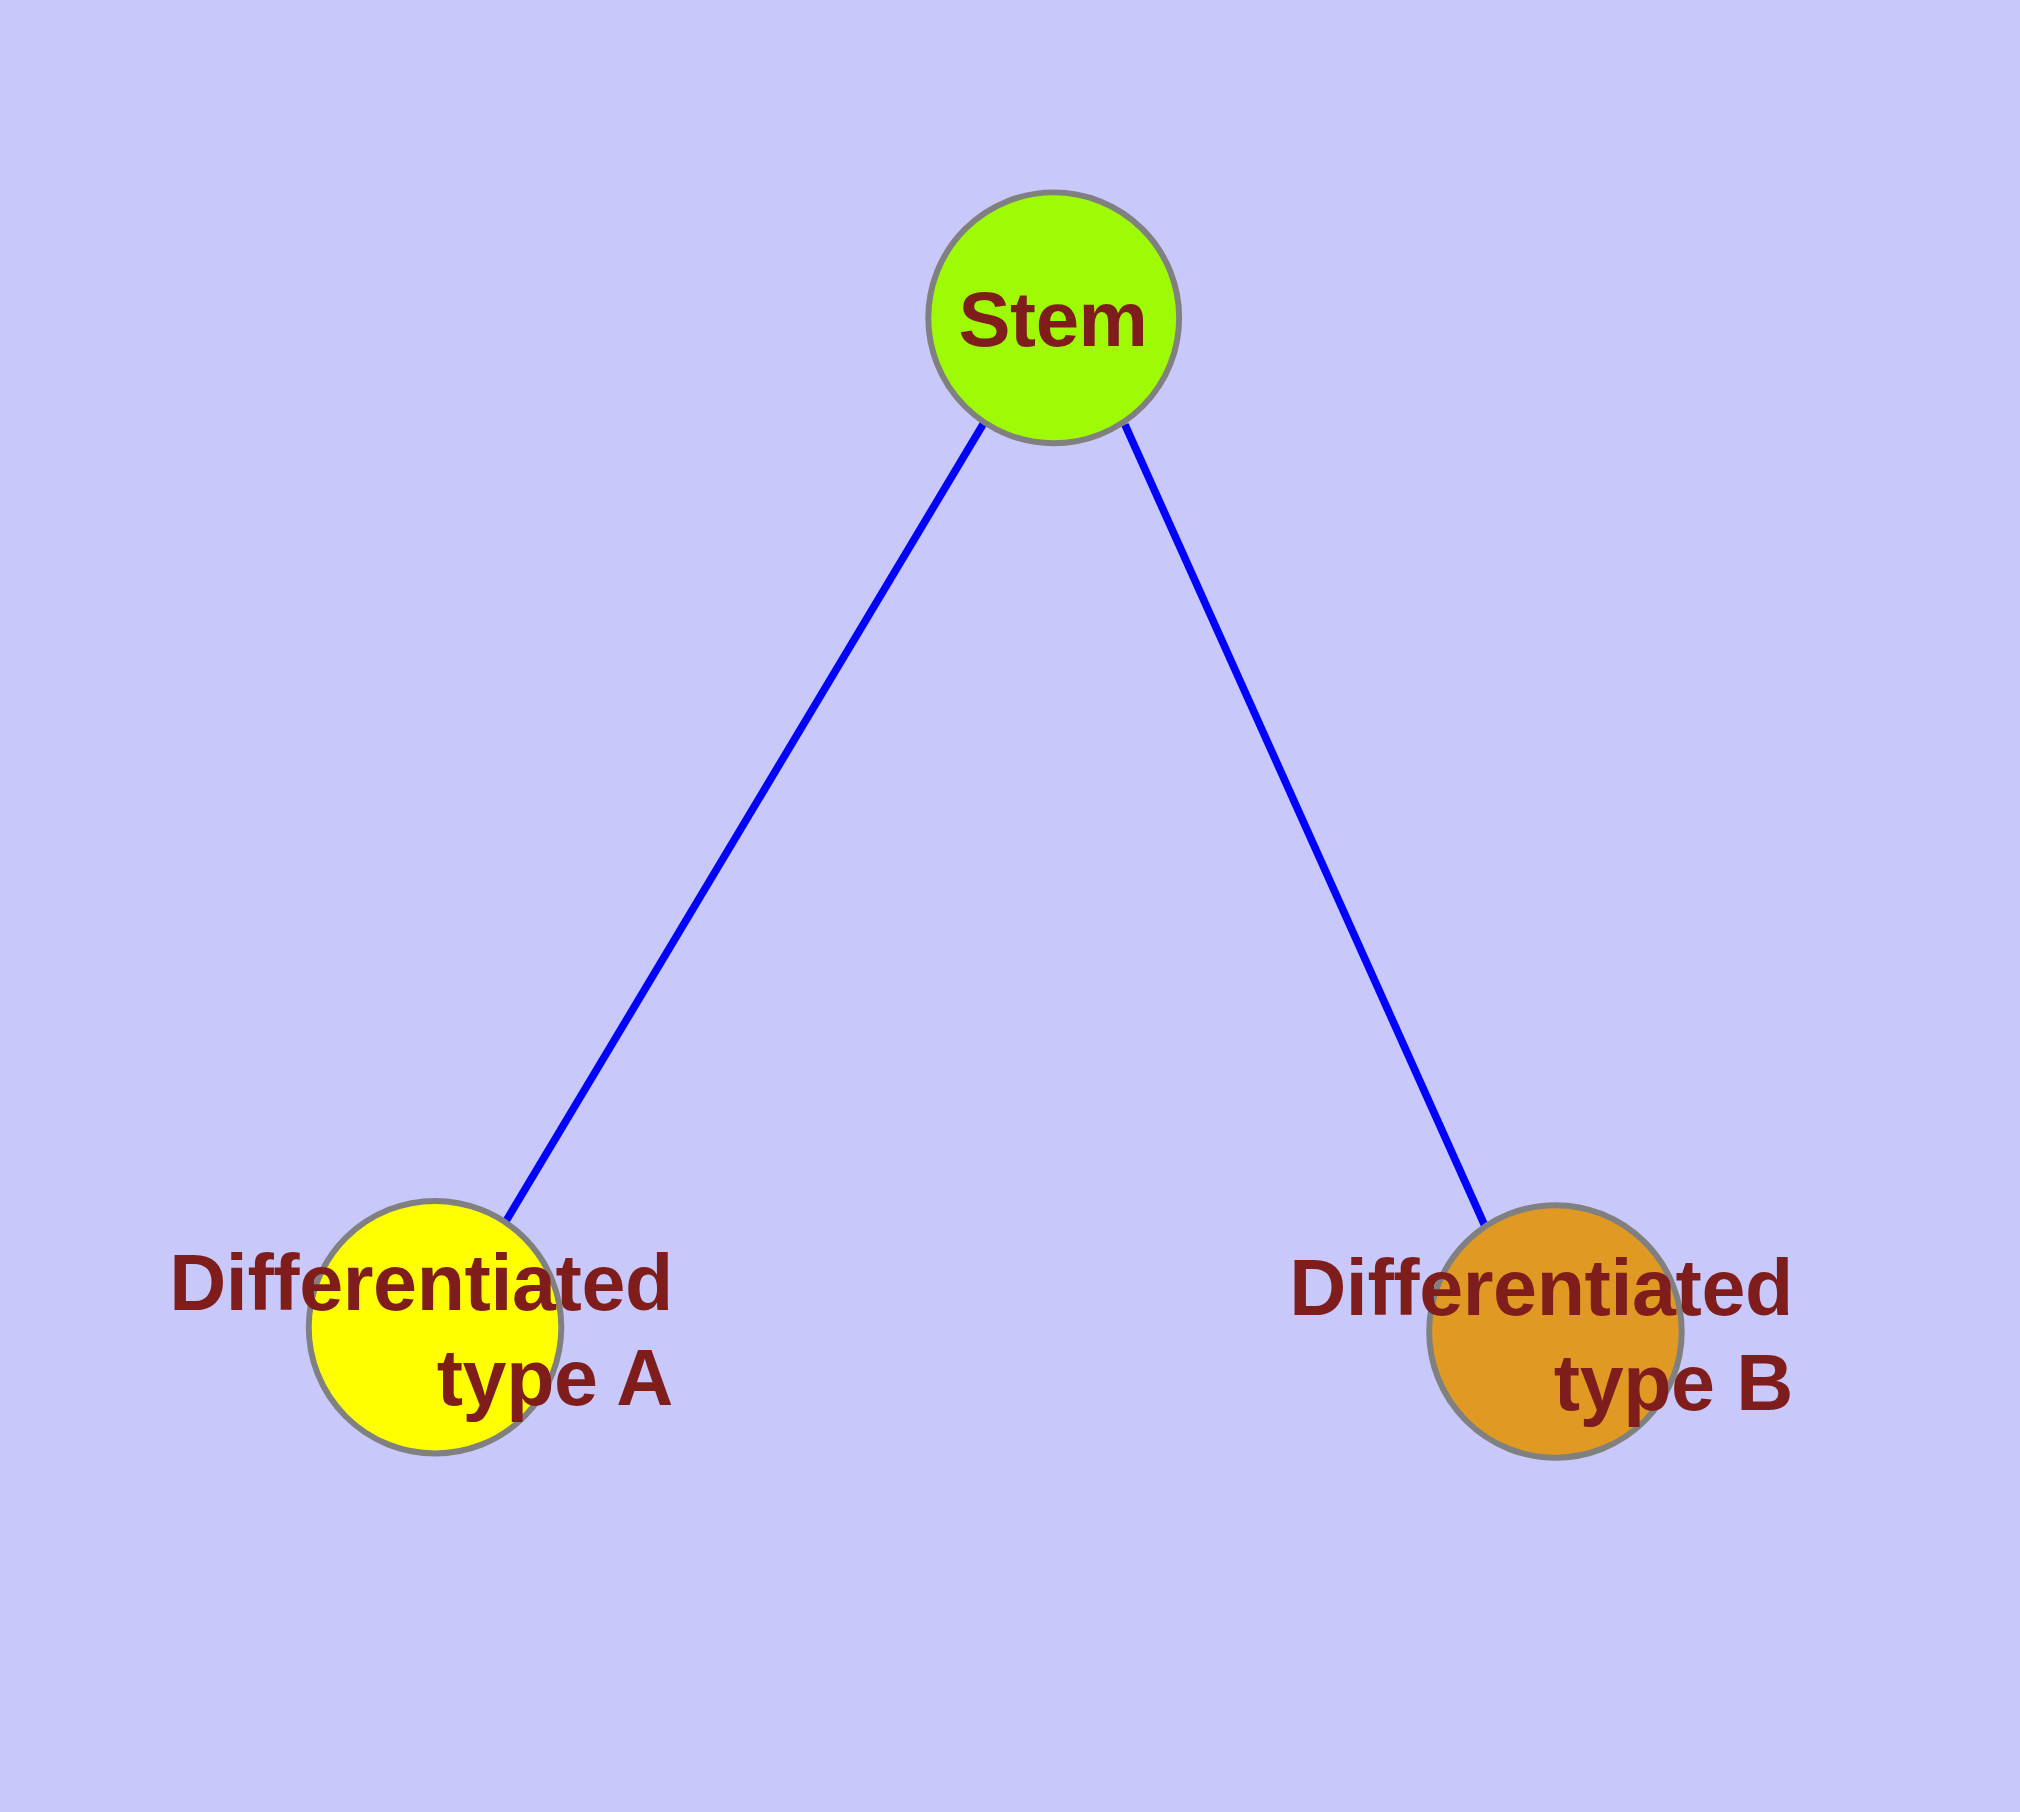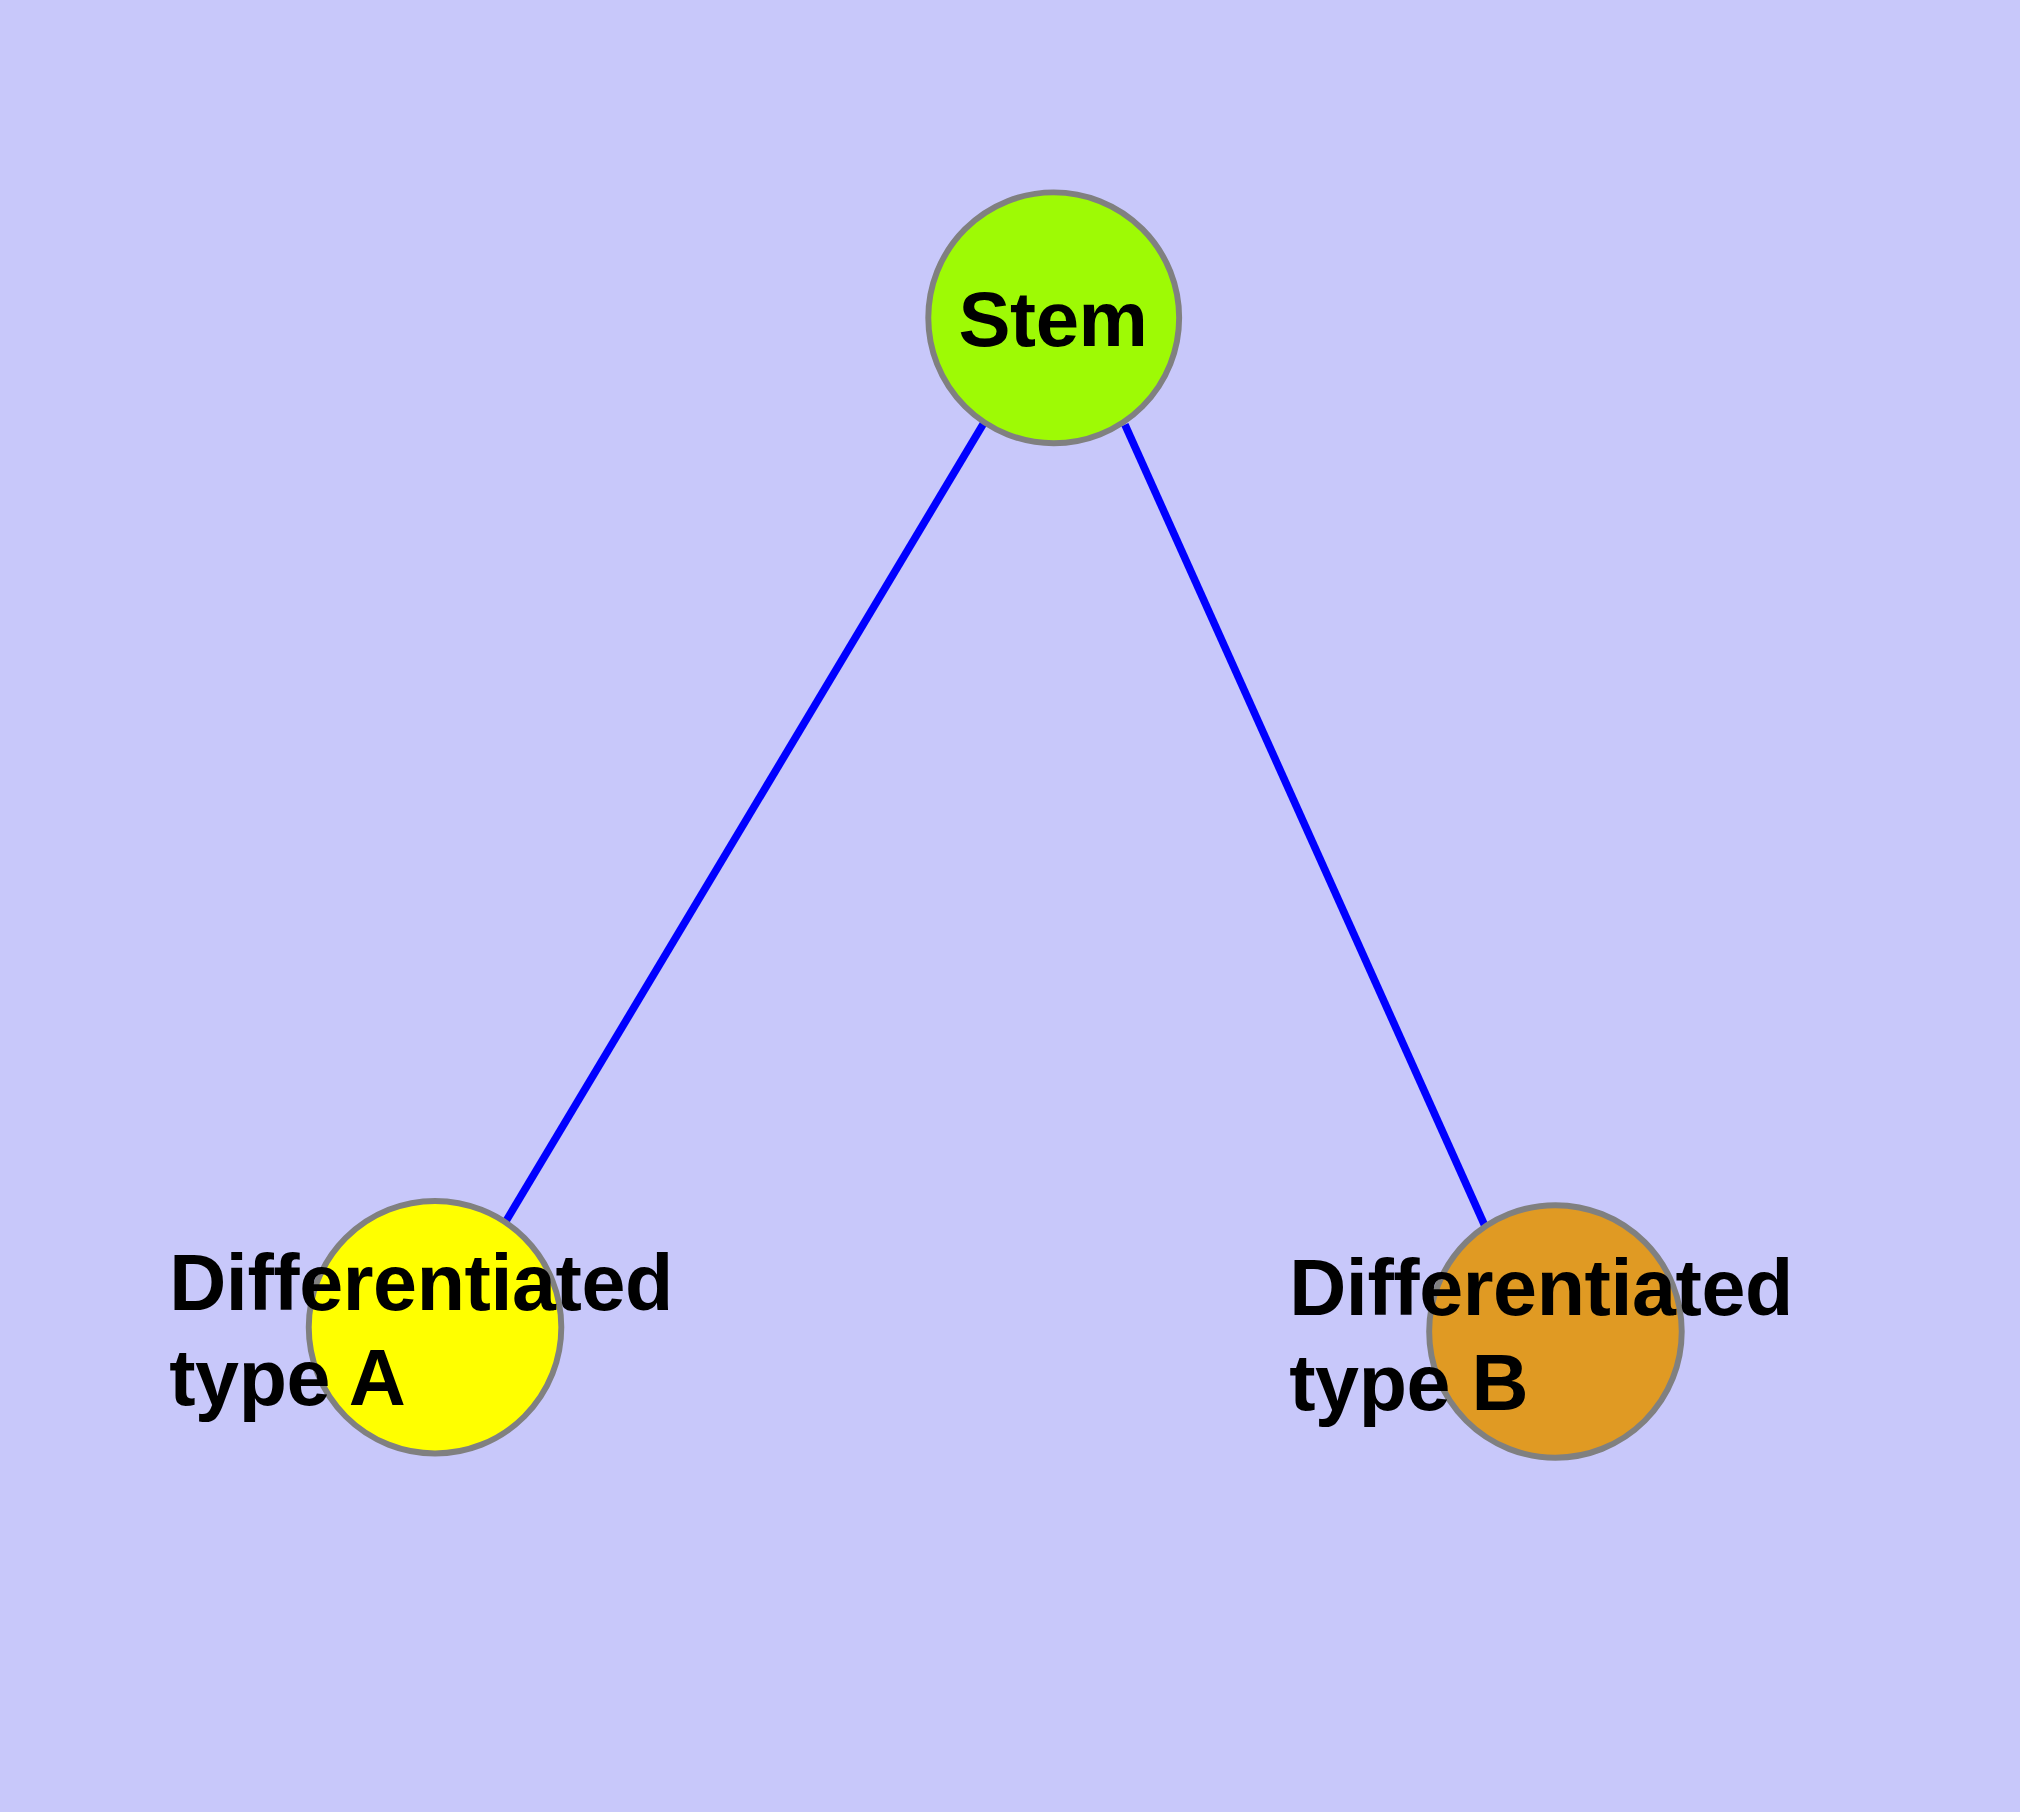--- a/index.html
+++ b/index.html
@@ -22,24 +22,24 @@
     background: #c8c8fa;
   }
   #graph-svg {
     position: absolute;
     left: 0; top: 0;
     width: 2021px;
     height: 1812px;
   }
   .node-label {
     position: absolute;
-    color: #000000;
+    color: #7f1d1d;
     font-weight: bold;
     font-family: "Liberation Sans", sans-serif;
-    text-align: left;
+    text-align: right;
     white-space: pre;
     line-height: 1.20;
     letter-spacing: -0.4px;
     transform: translate(-50%, -50%);
     pointer-events: none;
   }
   #label-stem {
     left: 1053px;
     top: 320px;
     font-size: 78px;

